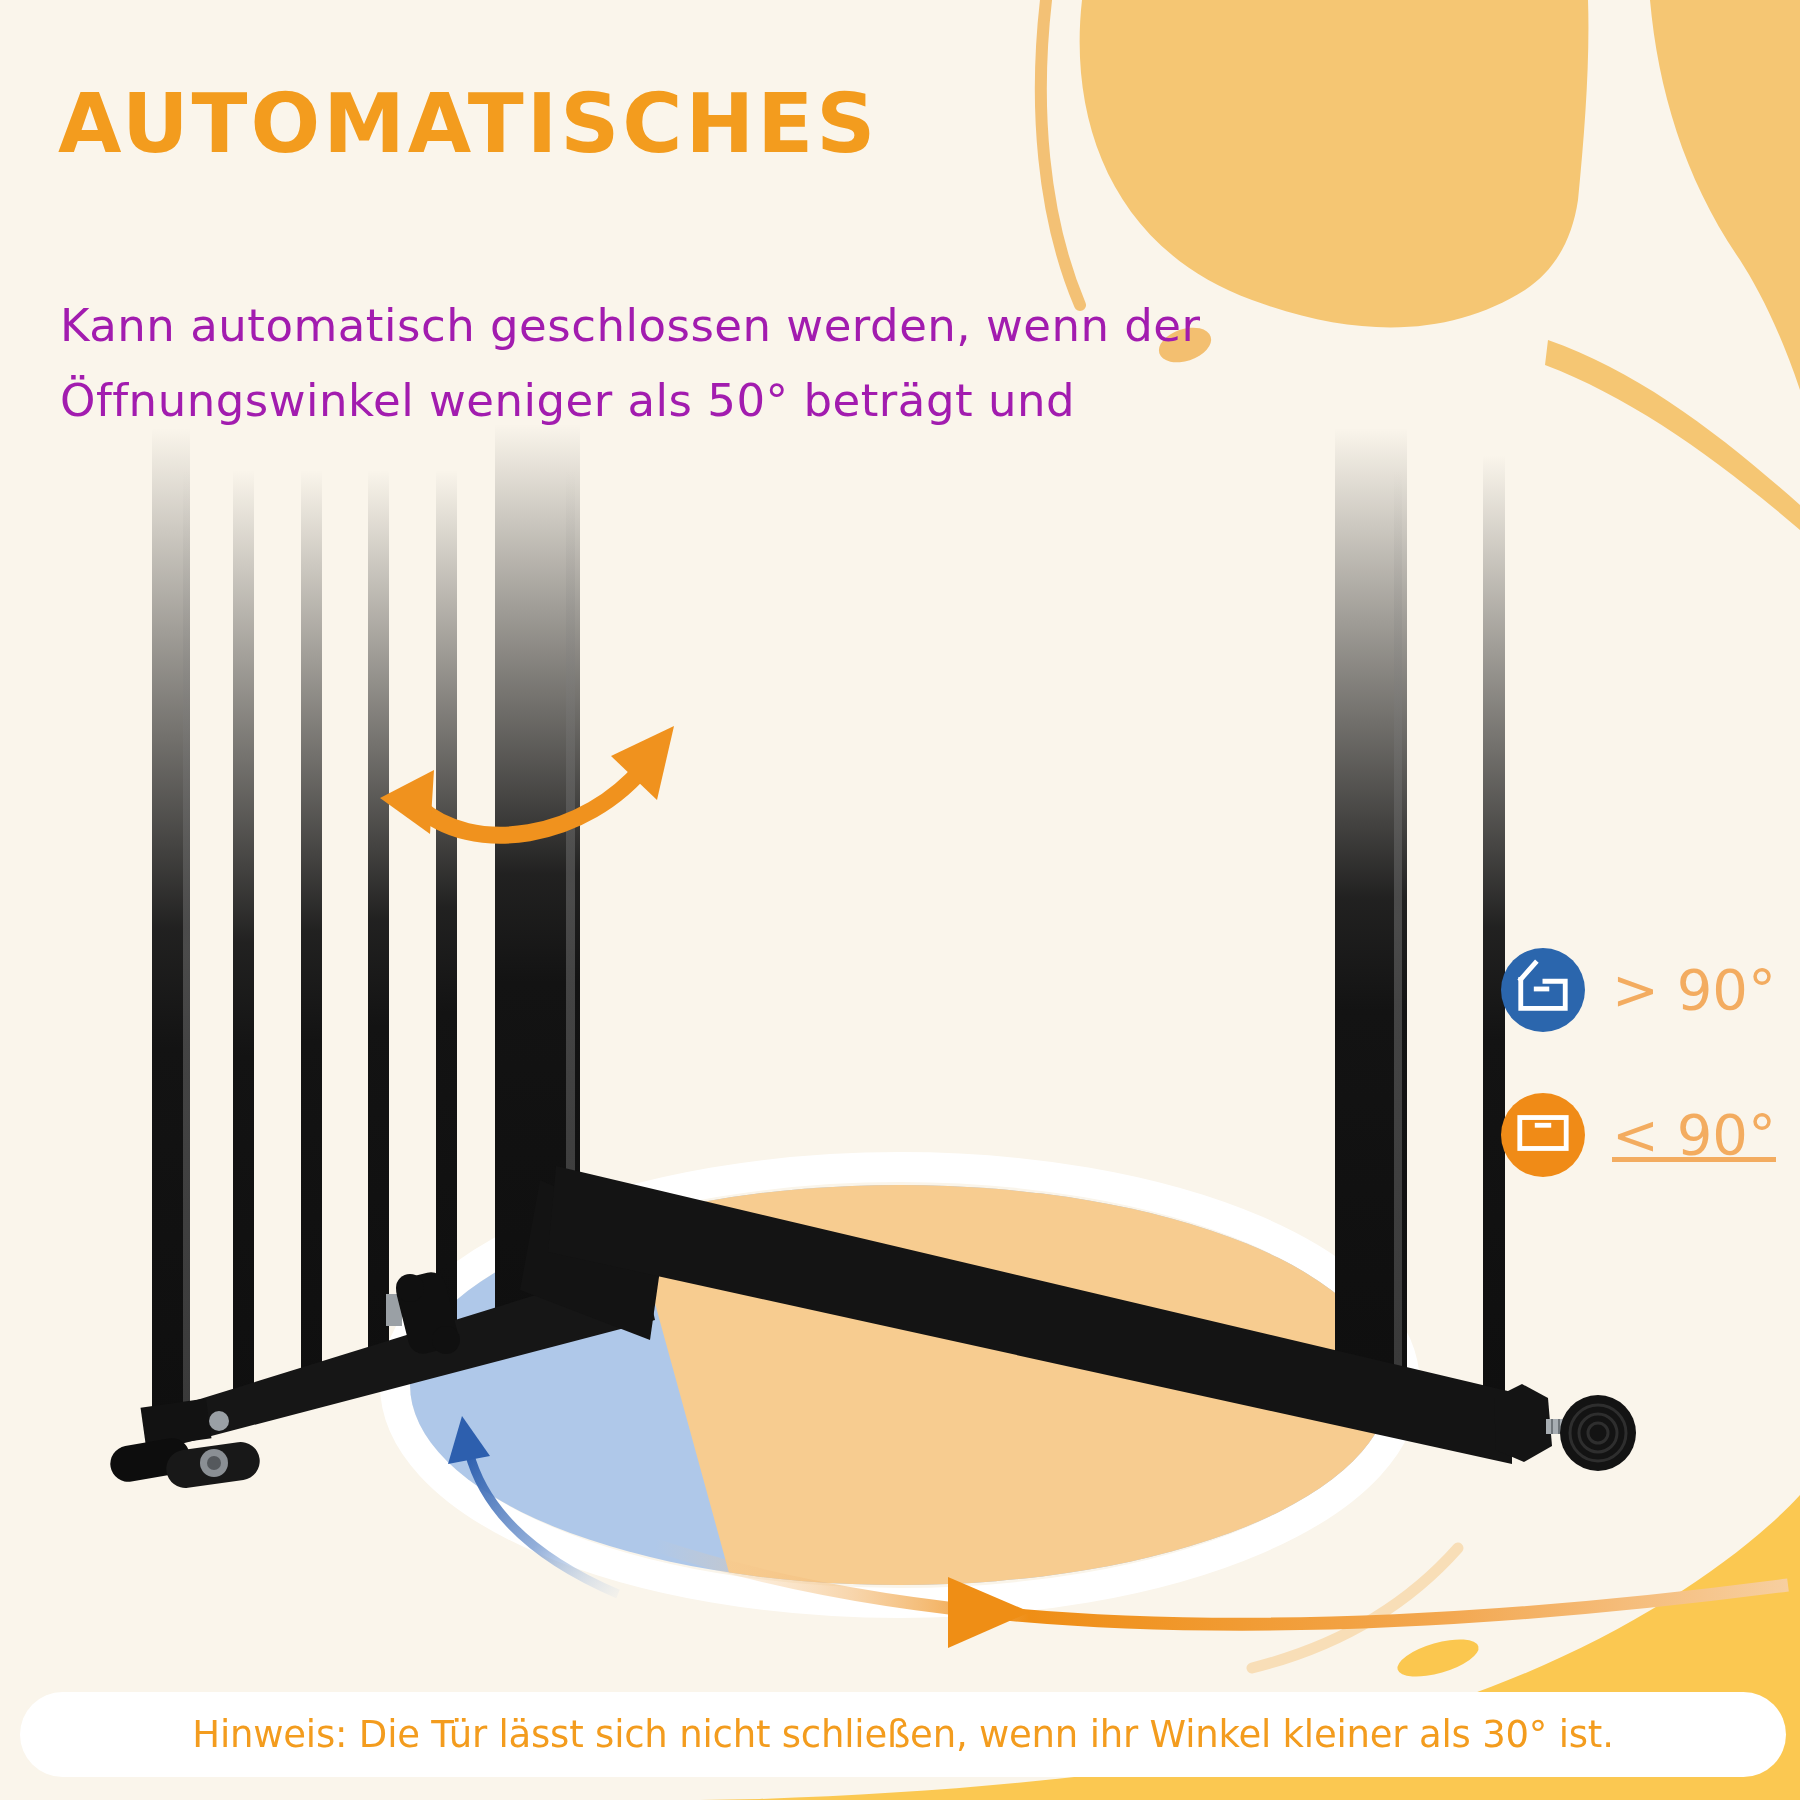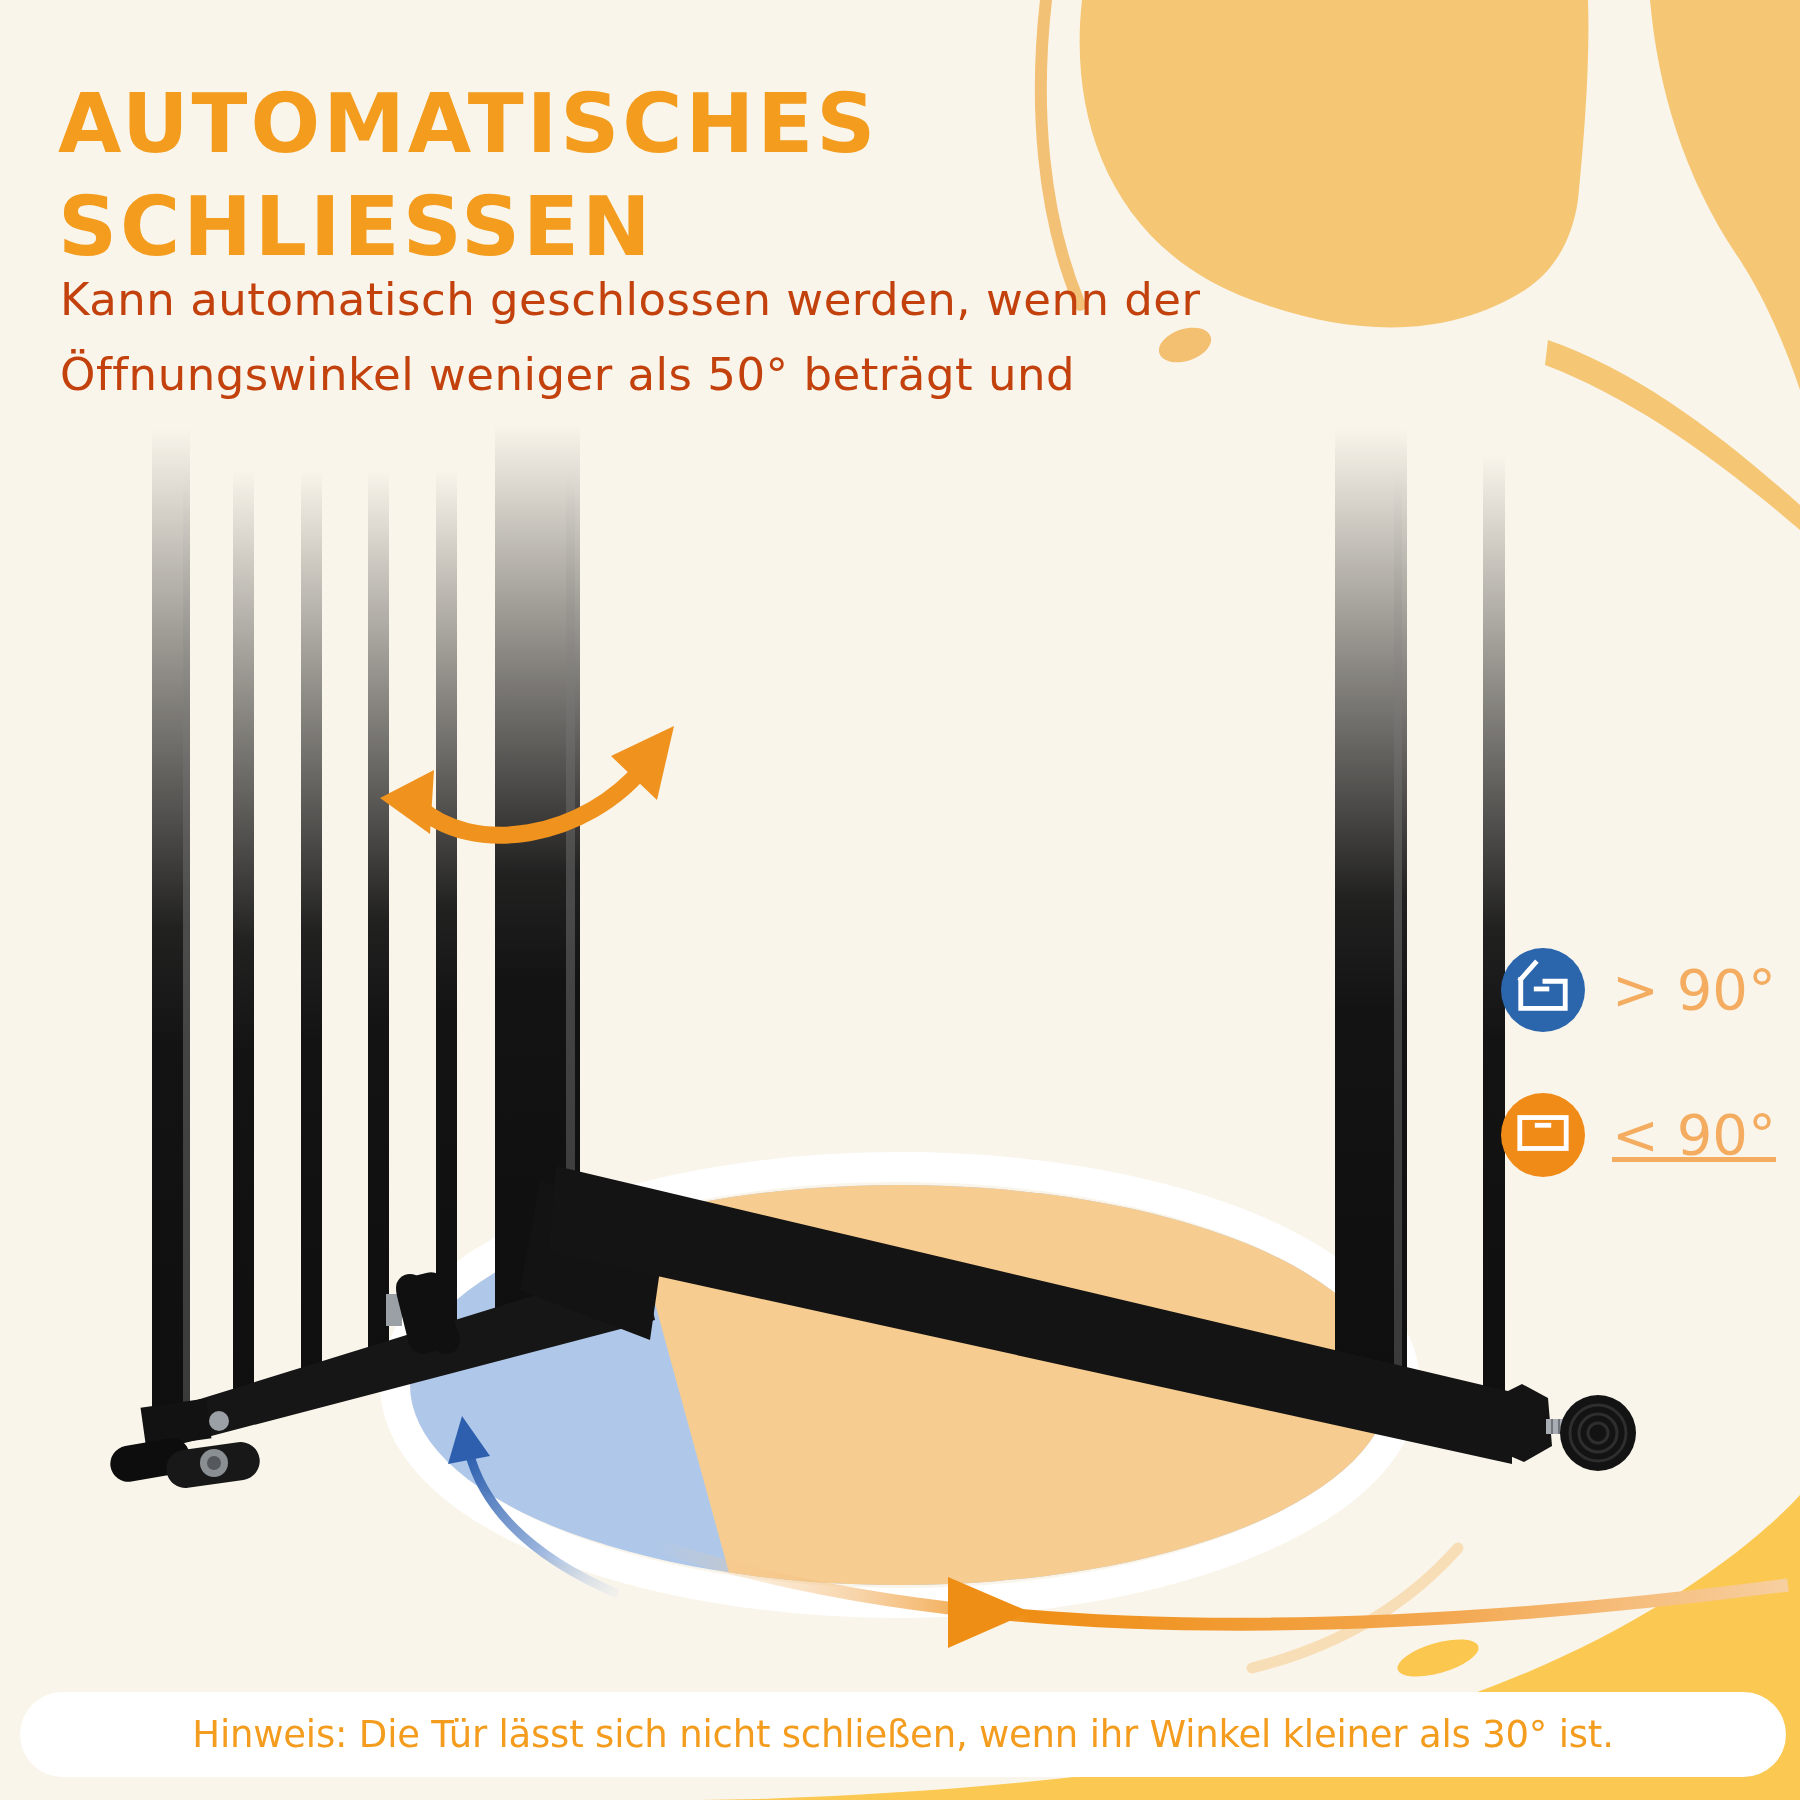--- a/index.html
+++ b/index.html
@@ -1,20 +1,20 @@
 <!DOCTYPE html>
 <html><head>
 <meta charset="utf-8">
 <style>
   html,body{margin:0;padding:0;}
   body{width:1800px;height:1800px;background:#faf5eb;font-family:"DejaVu Sans","Liberation Sans",sans-serif;overflow:hidden;}
   .stage{position:relative;width:1500px;height:1800px;background:#faf5eb;border-radius:8px;}
   .scene{position:absolute;left:0;top:0;width:1800px;height:1800px;}
   .headline{position:absolute;left:58px;top:72px;color:#f39c1e;font-weight:800;font-size:82px;line-height:103px;letter-spacing:3px;white-space:pre;}
-  .bodycopy{position:absolute;left:60px;top:262px;color:#c2410c;font-size:45px;line-height:75px;letter-spacing:0.5px;white-space:pre;}
+  .bodycopy{position:absolute;left:60px;top:288px;color:#a21caf;font-size:45px;line-height:75px;letter-spacing:0.5px;white-space:pre;}
   .legend-circle{position:absolute;width:84px;height:84px;border-radius:50%;display:flex;align-items:center;justify-content:center;}
   .legend-circle.blue{background:#2b66ad;left:1501px;top:948px;}
   .legend-circle.orange{background:#f08b17;left:1501px;top:1093px;}
   .legend-label{position:absolute;left:1612px;color:#f3ac60;font-size:56px;line-height:84px;white-space:nowrap;}
   .legend-label.l1{top:948px;}
   .legend-label.l2{top:1093px;text-decoration:underline;}
   .note-bar{position:absolute;left:20px;top:1692px;width:1766px;height:85px;background:#ffffff;border-radius:43px;display:flex;align-items:center;justify-content:center;}
   .note-text{color:#f39c1e;font-weight:normal;font-size:37px;letter-spacing:-0.2px;white-space:nowrap;}
 </style>
 </head>
@@ -136,21 +136,21 @@
       </g>
     </g>
 
     <g>
       <path d="M 418,806 C 470,856 585,842 648,762" fill="none" stroke="#f0921e" stroke-width="17"></path>
       <polygon points="380,798 434,770 430,834" fill="#f0921e"></polygon>
       <polygon points="674,726 611,756 657,800" fill="#f0921e"></polygon>
     </g>
   </svg>
 
-  <div class="headline"><span>AUTOMATISCHES</span><br><span>SCHLIESSEN</span></div>
+  <div class="headline"><span>AUTOMATISCHES</span><br></div>
 
   <div class="bodycopy"><span>Kann automatisch geschlossen werden, wenn der</span><br><span>Öffnungswinkel weniger als 50° beträgt und</span><br></div>
 
   <div class="legend-circle blue">
     <span>
       <svg width="58" height="58" viewBox="-30 -30 60 60" xmlns="http://www.w3.org/2000/svg">
         <g fill="none" stroke="#ffffff" stroke-width="5" stroke-linecap="square">
           <polyline points="2,-7 23,-7 23,21 -23,21 -23,-9"></polyline>
           <line x1="-23" y1="-9" x2="-8" y2="-26"></line>
           <line x1="-7" y1="1" x2="4" y2="1"></line>

